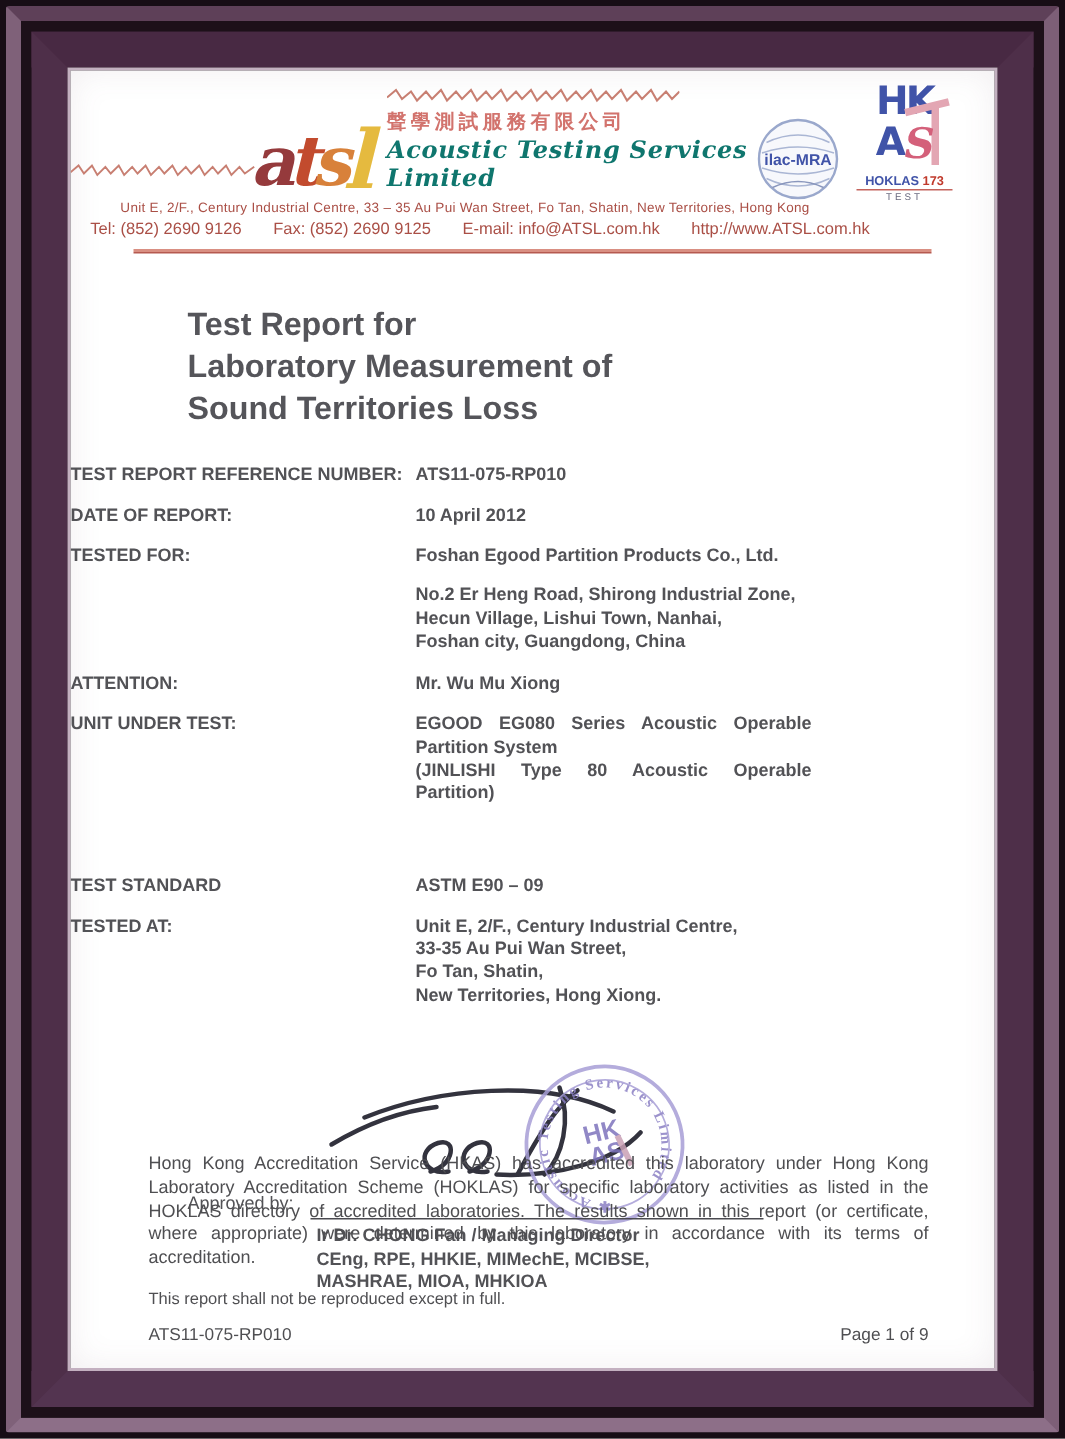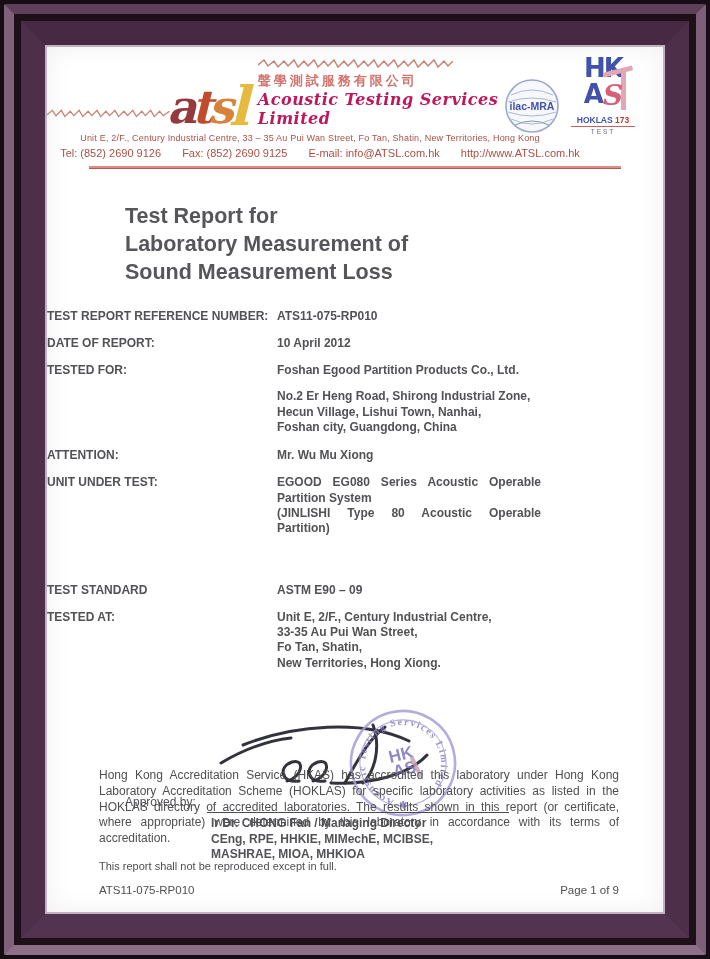--- a/index.html
+++ b/index.html
@@ -24,21 +24,21 @@
   .logo-cluster{display:flex;justify-content:center;align-items:flex-end;margin-right:120px;}
   .zigzag-left{margin-bottom:10px;margin-right:2px;}
   .atsl-letters{display:flex;align-items:flex-end;transform:skewX(-14deg);
     font-family:"DejaVu Serif", serif;font-weight:bold;line-height:1;letter-spacing:-5px;}
   .atsl-letters .ch{font-size:46px;}
   .ch-a{color:#953a3c;} .ch-t{color:#c24b2e;} .ch-s{color:#d8813a;}
   .ch-l{color:#e5ba3f;font-size:54px !important;position:relative;top:3px;}
   .logo-right{display:flex;flex-direction:column;align-items:flex-start;margin-left:8px;padding-bottom:2px;}
   .chinese-name{font-size:13px;font-weight:bold;color:#d2736d;letter-spacing:3px;margin-top:2px;
     font-family:"DejaVu Sans", sans-serif;}
-  .script-name{font-size:16px;font-style:italic;font-weight:bold;color:#be185d;
+  .script-name{font-size:16px;font-style:italic;font-weight:bold;color:#0f766e;
     font-family:"DejaVu Serif", serif;letter-spacing:.5px;}
   .cert-logos{position:absolute;right:28px;top:10px;display:flex;gap:10px;align-items:flex-end;}
   .hkas{width:64px;text-align:center;position:relative;}
   .hkas-letters{position:relative;height:52px;font-family:"DejaVu Sans",sans-serif;
     font-weight:bold;color:#4053a8;line-height:.92;}
   .hkas-hk{font-size:26px;letter-spacing:-2px;display:block;}
   .hkas-a{font-size:26px;letter-spacing:-2px;}
   .hkas-s{font-family:"DejaVu Serif",serif;font-style:italic;font-size:28px;color:#d4607a;
     position:relative;top:2px;left:1px;}
   .hkas-tbar-h{position:absolute;right:2px;top:12px;width:30px;height:5px;background:#e3a6b3;
@@ -143,21 +143,21 @@
         <span>Tel: (852) 2690 9126</span>
         <span>Fax: (852) 2690 9125</span>
         <span>E-mail: info@ATSL.com.hk</span>
         <span>http://www.ATSL.com.hk</span>
       </div>
       <div class="divider"></div>
 
       <div class="report-title">
         <div>Test Report for</div>
         <div>Laboratory Measurement of</div>
-        <div>Sound Measurement Loss</div>
+        <div>Sound Territories Loss</div>
       </div>
 
       <div class="fields">
 
         <div class="frow">
           <div class="flabel">TEST REPORT REFERENCE NUMBER:</div>
           <div class="fvalue">ATS11-075-RP010</div>
         </div>
 
         <div class="frow mt13">

